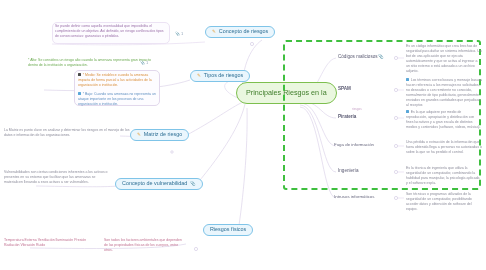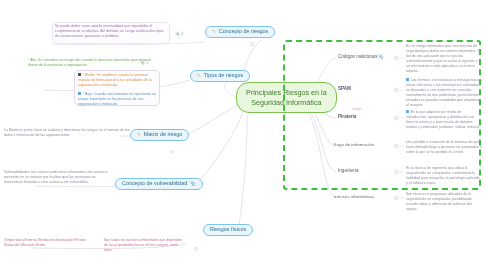--- a/index.html
+++ b/index.html
@@ -29,21 +29,21 @@
   }
   .pill .ic { font-size:4.6px; color:#e8a33d; }
   .pill .attach { font-size:4.6px; color:#7fa8c4; }
 
   .central {
     position:absolute;
     border:1.4px solid #7dbf4e;
     border-radius:13px;
     background:#eaf7df;
     padding:5px 9px;
-    text-align:center;
+    text-align:left;
     font-size:7.2px;
     color:#3f7d2a;
     line-height:1.35;
     white-space:nowrap;
   }
 
   
   .txt {
     position:absolute;
     font-size:3.5px;
@@ -184,21 +184,20 @@
     <span>Concepto de vulnerabilidad</span>
     <span class="attach">📎</span>
   </div>
 
   <div class="pill" style="left:203px; top:224px;">
     <span>Riesgos físicos</span>
   </div>
 
   <div class="central" style="left:236px; top:82px;">
     <div>Principales Riesgos en la</div>
-    <div>Seguridad Informática</div>
   </div>
   <div class="tinytag" style="left:352px; top:107px;">riesgos</div>
 
   <div class="selection" style="left:283px; top:40px; width:198px; height:150px;"></div>
 
   <div style="position:absolute; left:338px; top:54px; font-size:4.6px; color:#5a5a72;">
     <span>Códigos maliciosos</span>
     <span class="attach">📎</span>
   </div>
 

